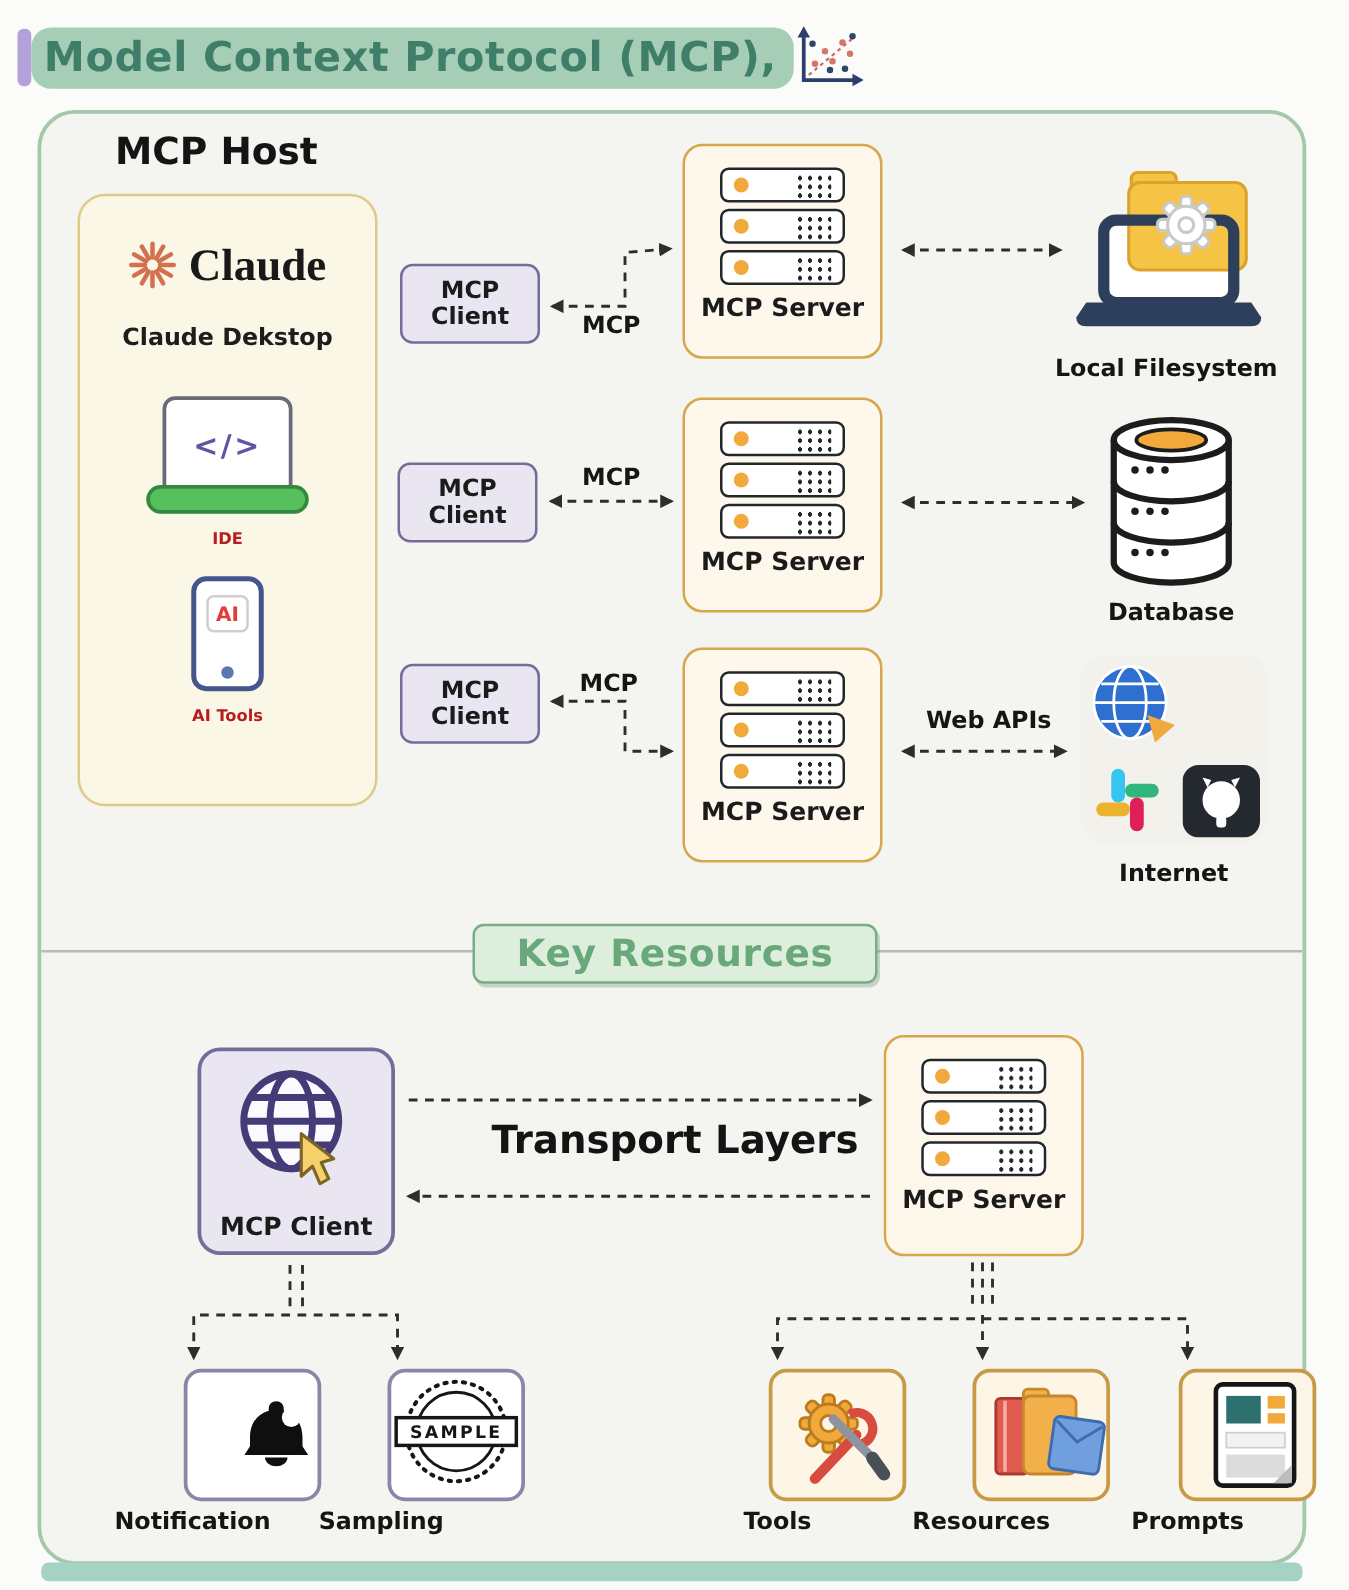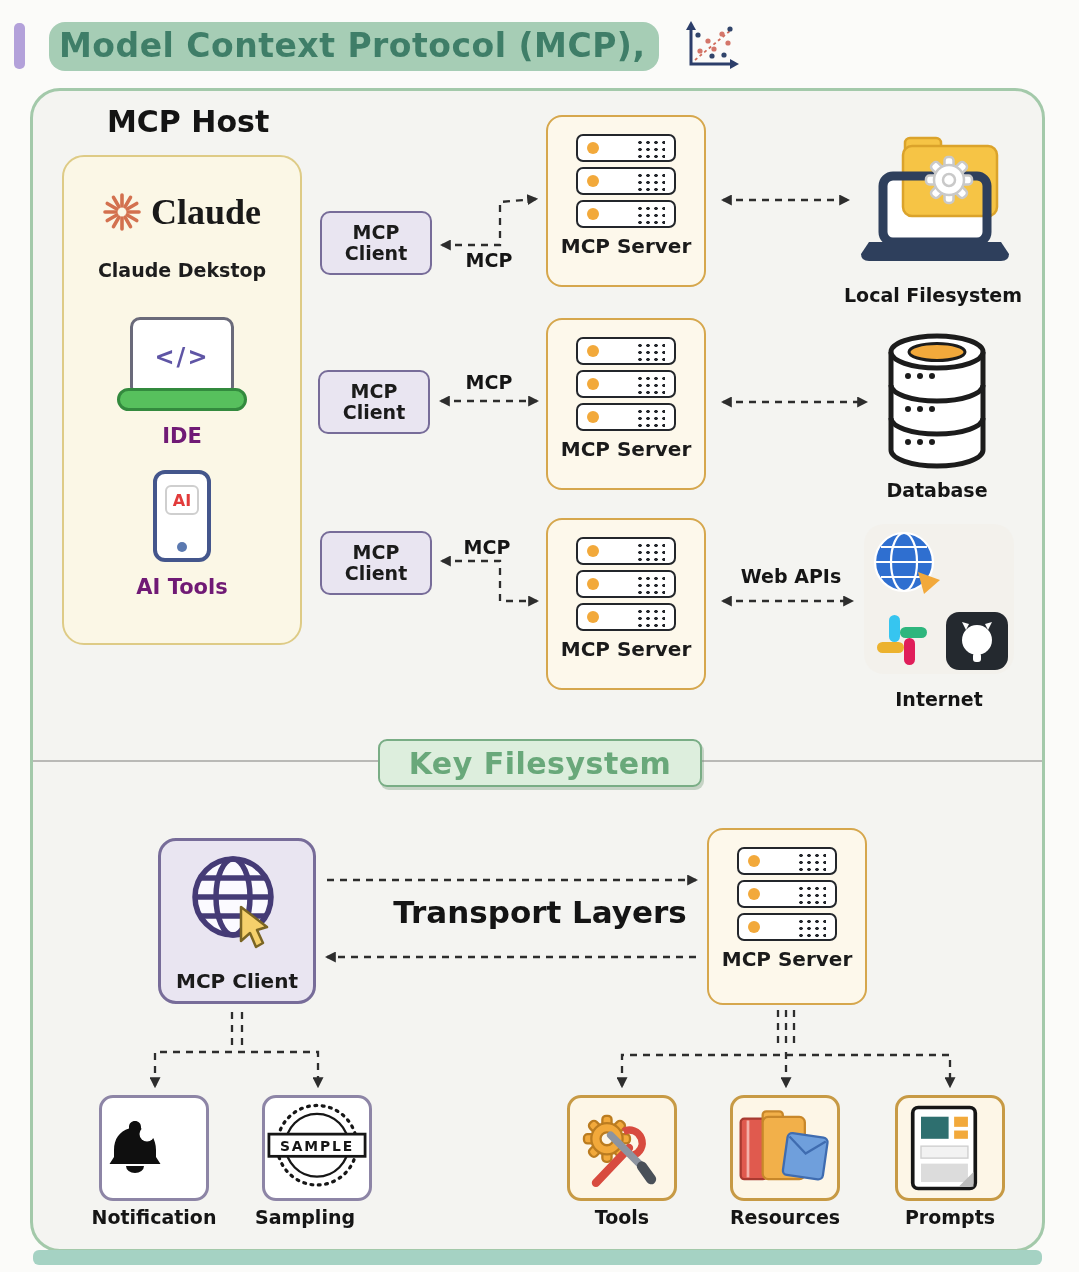--- a/index.html
+++ b/index.html
@@ -11,21 +11,21 @@
     position: relative;
     width: 1079px;
     height: 1272px;
     background: #fbfbf9;
     overflow: hidden;
   }
 
   
   .title-row {
     position: absolute; left: 14px; top: 20px;
-    display: flex; align-items: center; gap: 24px; z-index: 8;
+    display: flex; align-items: center; gap: 0; z-index: 8;
   }
   .accent-bar { width: 11px; height: 46px; border-radius: 5px; background: #b3a1da; }
   .title-highlight {
     background: #a6cdb5; color: #3f7e68;
     font-size: 33px; font-weight: 800;
     padding: 4px 14px 6px 10px; border-radius: 16px;
     letter-spacing: 0.5px;
   }
   .title-rest { color: #696969; font-size: 33px; font-weight: 800; letter-spacing: 0.5px; }
 
@@ -33,21 +33,21 @@
   .container {
     position: absolute; left: 30px; top: 88px;
     width: 1015px; height: 1164px;
     background: #f4f4f1;
     border: 3px solid #a3c9aa; border-radius: 30px;
     z-index: 1;
   }
   .divider { position: absolute; left: 33px; top: 760px; width: 1009px; height: 0; border-top: 2px solid #b9b9b6; z-index: 2; }
   .bottom-strip { position: absolute; left: 33px; top: 1250px; width: 1009px; height: 15px; background: #a5d2c3; border-radius: 6px; z-index: 2; }
 
-  .mcp-host-title { position: absolute; left: 92px; top: 104px; font-size: 30px; font-weight: 800; color: #141414; z-index: 5; margin-left: 15px; }
+  .mcp-host-title { position: absolute; left: 92px; top: 104px; font-size: 30px; font-weight: 800; color: #141414; z-index: 5; }
 
   
   .claude-box {
     position: absolute; left: 62px; top: 155px; width: 240px; height: 490px;
     background: #fbf7e6; border: 2px solid #decb86; border-radius: 22px;
     display: flex; flex-direction: column; align-items: center;
     padding-top: 34px; z-index: 5;
   }
   .claude-brand-row { display: flex; align-items: center; gap: 10px; text-align: center; }
   .claude-brand { font-family: "Liberation Serif", serif; font-size: 36px; font-weight: 700; color: #191919; }
@@ -57,21 +57,21 @@
   .ide .win {
     position: absolute; left: 13px; top: 0; width: 104px; height: 80px;
     background: #fff; border: 3px solid #6a6a7a; border-radius: 10px;
     display: flex; align-items: center; justify-content: center;
     font-weight: 700; font-size: 24px; color: #5f55a5; letter-spacing: 2px;
   }
   .ide .bar {
     position: absolute; left: 0; top: 71px; width: 130px; height: 23px;
     background: #57c05d; border: 3px solid #338a3e; border-radius: 12px;
   }
-  .icon-label { margin-top: 13px; font-size: 21px; font-weight: 700; color: #701a75; }
+  .icon-label { margin-top: 13px; font-size: 13px; font-weight: 700; color: #b91c1c; }
 
   .phone {
     width: 58px; height: 92px; margin-top: 22px;
     border: 4px solid #44568c; border-radius: 12px; background: #fff;
     display: flex; flex-direction: column; align-items: center;
   }
   .phone .ai-chip {
     margin-top: 11px; width: 34px; height: 30px;
     border: 2px solid #cfcfcf; border-radius: 6px;
     color: #e23b3b; font-weight: 700; font-size: 16px;
@@ -129,21 +129,21 @@
     background: #e9e5f1; border: 3px solid #776c99; border-radius: 18px;
     display: flex; flex-direction: column; align-items: center; z-index: 5;
   }
   .kc-client .glabel { margin-top: auto; margin-bottom: 8px; font-weight: 700; font-size: 20px; color: #1b1b1b; }
   .kc-server { left: 707px; top: 828px; height: 177px; }
   .transport { position: absolute; left: 370px; top: 894px; width: 340px; text-align: center; font-size: 31px; font-weight: 700; color: #141414; z-index: 5; }
 
   
   .comp-box {
     position: absolute; top: 1095px; width: 110px; height: 106px;
-    border-radius: 14px; display: flex; align-items: center; justify-content: flex-start; z-index: 5;
+    border-radius: 14px; display: flex; align-items: center; justify-content: flex-end; z-index: 5; margin-left: 48px;
   }
   .comp-purple { background: #ffffff; border: 3px solid #8d85a6; }
   .comp-gold { background: #fdf6e7; border: 3px solid #c79a45; }
 
   svg { display: block; }
 </style>
 </head>
 <body>
 
 <div class="canvas">
@@ -374,21 +374,21 @@
         <rect x="0" y="0" width="62" height="58" rx="13" fill="#24292f"></rect>
         <circle cx="31" cy="28" r="15" fill="#fff"></circle>
         <path d="M20,18 l-4,-8 7,2 z" fill="#fff"></path>
         <path d="M42,18 l4,-8 -7,2 z" fill="#fff"></path>
         <rect x="27" y="41" width="8" height="9" rx="3" fill="#fff"></rect>
       </svg>
     </span>
   </div>
   <div class="lbl" style="left:879px;top:688px;width:120px;">Internet</div>
 
-  <div class="kc-badge">Key Filesystem</div>
+  <div class="kc-badge">Key Resources</div>
 
   <div class="kc-client">
     <span style="margin-top:10px;">
       <svg width="112" height="104" viewBox="0 0 112 104">
         <g fill="none" stroke="#453b76" stroke-width="5.5">
           <circle cx="52" cy="46" r="38" fill="#fbfaff"></circle>
           <ellipse cx="52" cy="46" rx="17" ry="38"></ellipse>
           <line x1="14" y1="46" x2="90" y2="46"></line>
           <line x1="20" y1="27" x2="84" y2="27"></line>
           <line x1="20" y1="65" x2="84" y2="65"></line>

